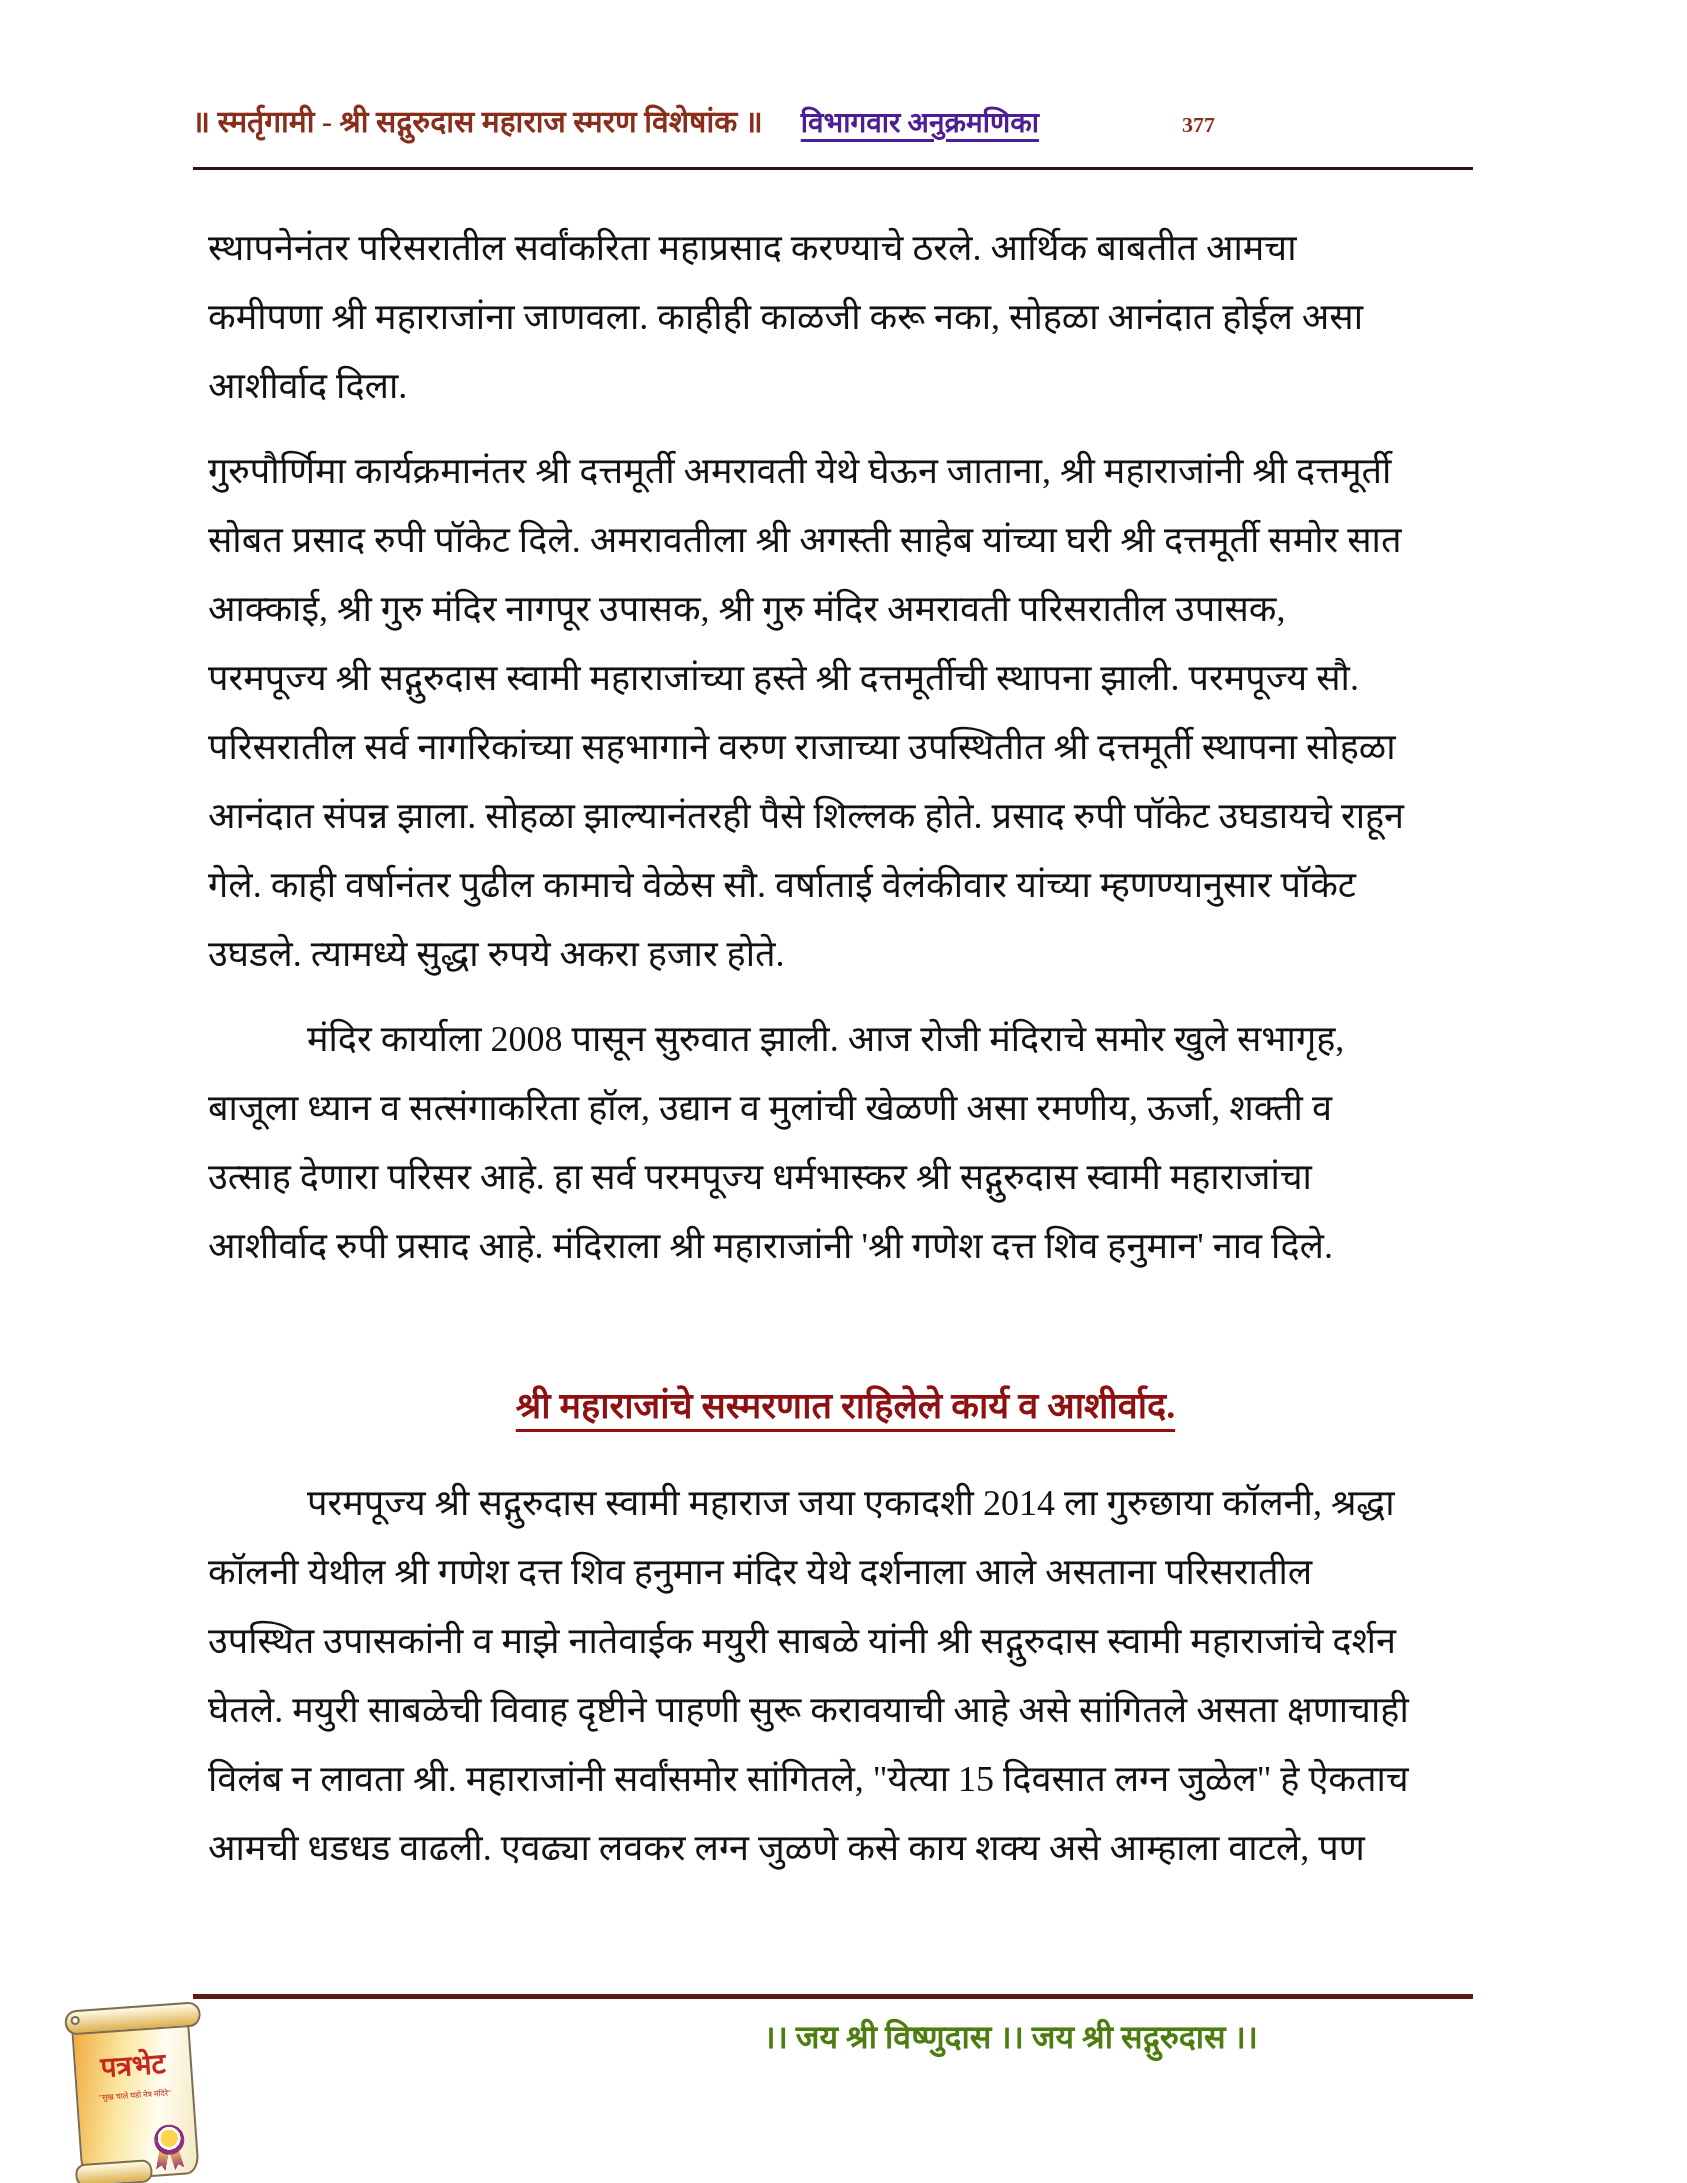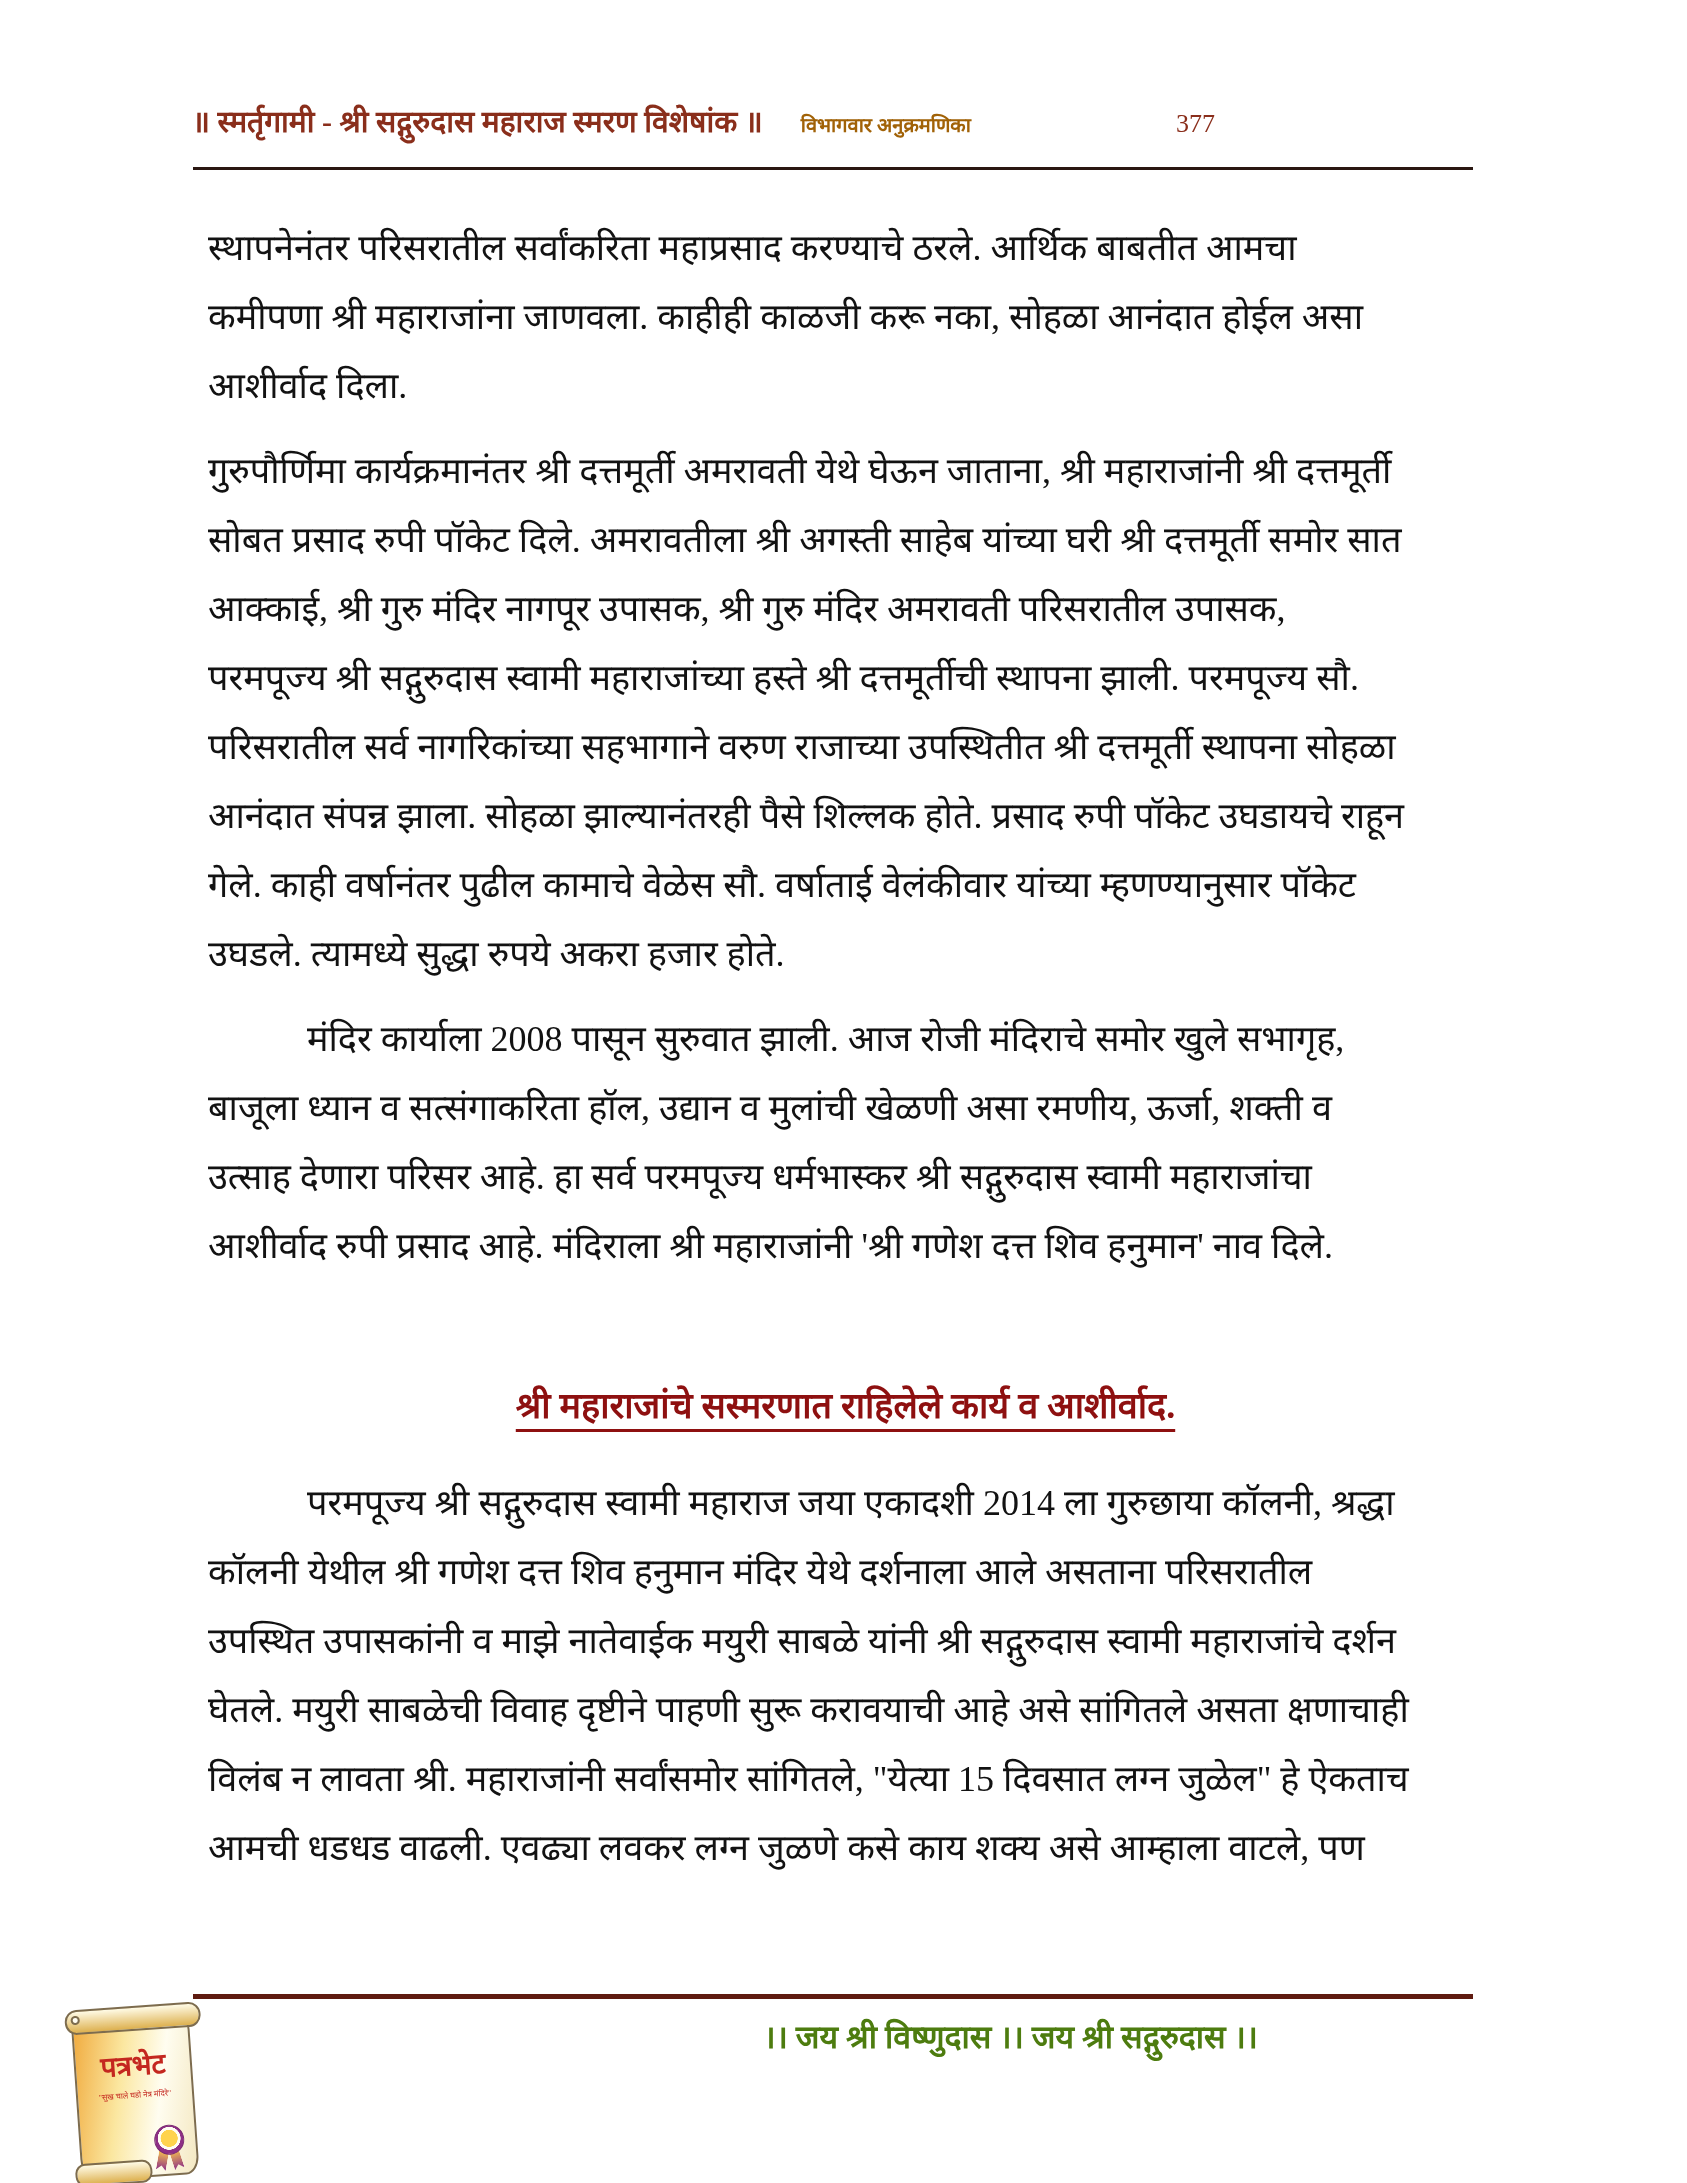--- a/index.html
+++ b/index.html
@@ -13,27 +13,27 @@
   
   .header{
     position:absolute;top:99px;left:192px;right:195px;
     display:flex;align-items:baseline;gap:38px;
     white-space:nowrap;
   }
   .header-title{
     color:#8a2e1b;font-weight:bold;font-size:30px;line-height:46px;
   }
   .toc-link{
-    color:#a16207;font-weight:bold;font-size:20px;line-height:46px;
-    text-decoration-thickness:2.6px;text-underline-offset:6.6px;
+    color:#4c1d95;font-weight:bold;font-size:28px;line-height:46px;
+    text-decoration:underline;text-decoration-thickness:2.6px;text-underline-offset:6.6px;
     cursor:pointer;
   }
   .pageno{
     margin-left:auto;padding-right:63px;
-    color:#8a2e1b;font-weight:normal;font-size:26px;line-height:46px;
+    color:#8a2e1b;font-weight:bold;font-size:22px;line-height:46px;
   }
   .header-rule{
     position:absolute;top:167px;left:193px;width:1300px;height:2.6px;
     background:#2a1712;
   }
   
   .body{
     position:absolute;top:198px;left:192px;width:1307px;
     color:#121212;font-size:36px;
   }

